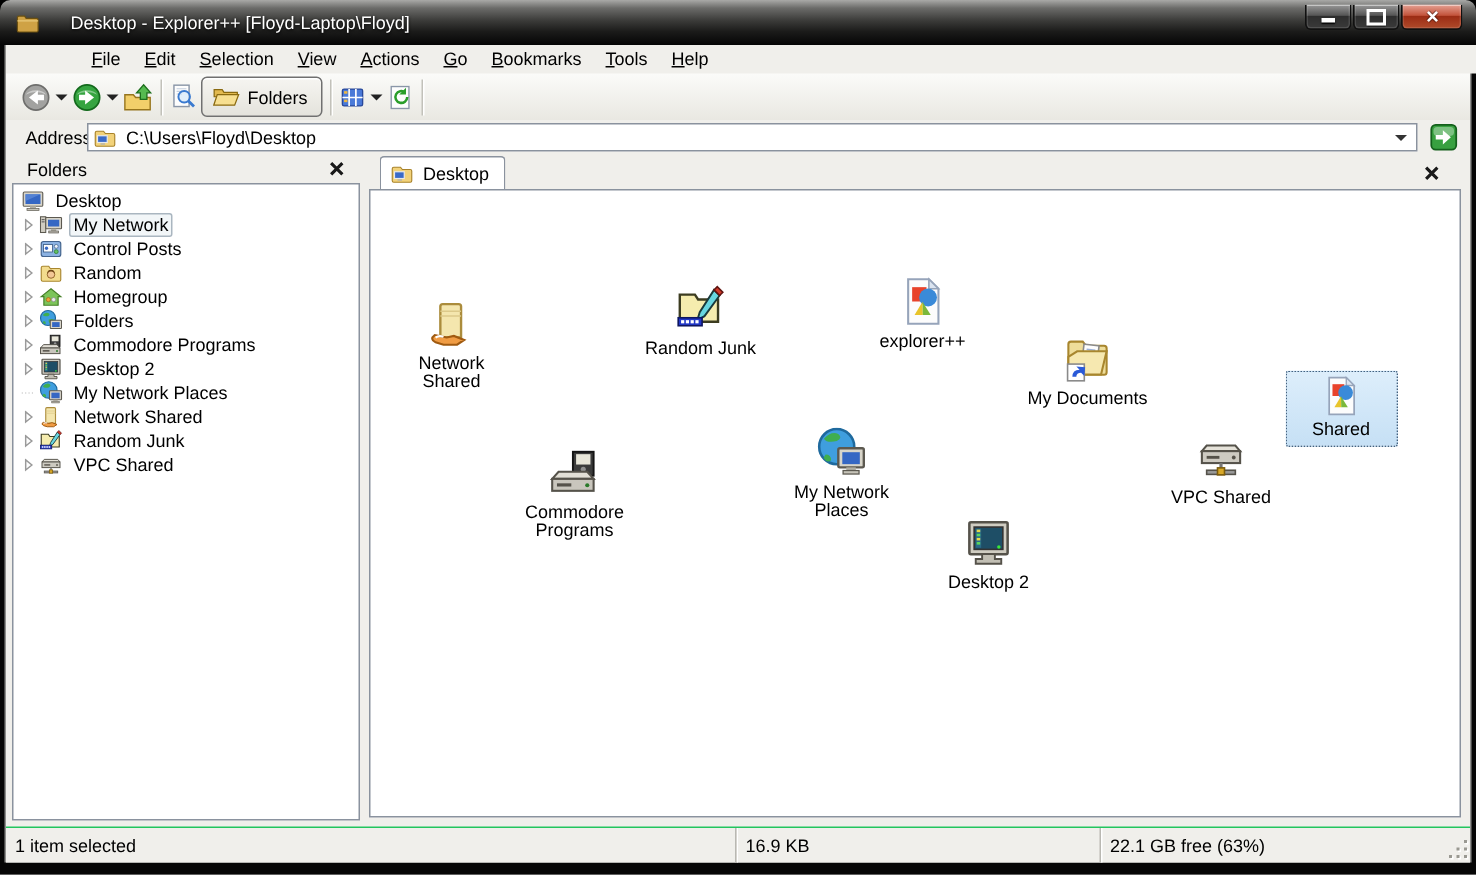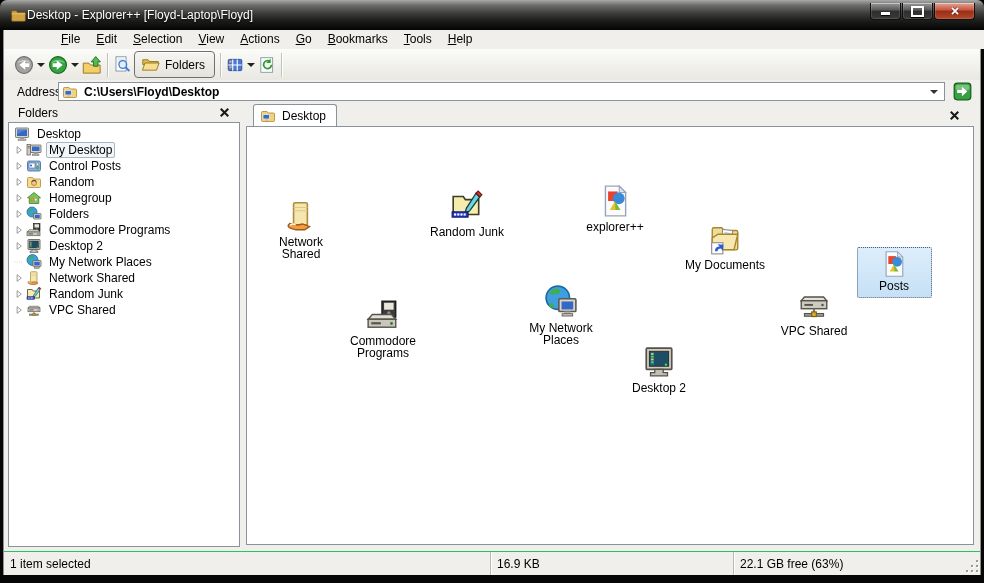--- a/index.html
+++ b/index.html
@@ -5,21 +5,21 @@
   html,body{margin:0;padding:0;}
   body{width:984px;height:583px;position:relative;overflow:hidden;background:#000;
        font-family:"Liberation Sans", sans-serif;font-size:12px;color:#000;
        -webkit-font-smoothing:antialiased;}
   .frame{position:absolute;inset:0;background:#060606;border-radius:7px 7px 0 0;}
   
   .titlebar{position:absolute;left:0;top:0;width:984px;height:30px;
     background:linear-gradient(#a9a9a7 0%,#6b6b69 18%,#3c3c3a 45%,#1b1b1a 70%,#050505 100%);
     border-radius:7px 7px 0 0;display:flex;align-items:center;}
   .title-icon{margin-left:10px;width:17px;height:17px;flex:0 0 auto;}
-  .title-text{color:#fff;margin-left:0;text-shadow:0 1px 2px #000;white-space:nowrap;}
+  .title-text{color:#fff;margin-left:20px;text-shadow:0 1px 2px #000;white-space:nowrap;}
   .win-controls{position:absolute;right:9px;top:3px;display:flex;}
   .win-btn{width:29px;height:16px;border:1px solid #101010;border-top:none;
     border-radius:0 0 4px 4px;display:flex;align-items:center;justify-content:center;
     background:linear-gradient(#9a9a9a 0%,#565656 45%,#2e2e2e 50%,#3a3a3a 100%);
     box-shadow:inset 0 1px 0 rgba(255,255,255,.4), inset 0 0 0 1px rgba(255,255,255,.12);
     margin-left:1px;cursor:default;}
   .win-btn.close{width:39px;background:linear-gradient(#e6a396 0%,#c3543c 45%,#9c2d15 50%,#b04a2a 100%);}
   .glyph-min{width:9px;height:3px;background:#fff;box-shadow:0 1px 1px #000;margin-top:5px;}
   .glyph-max{width:9px;height:7px;border:2px solid #fff;box-shadow:0 1px 1px #000;}
   
@@ -41,21 +41,21 @@
   .folders-btn{display:flex;align-items:center;height:25px;padding:0 9px 0 6px;margin-left:2px;
     border:1px solid #707070;border-radius:4px;
     background:linear-gradient(#f6f5f1,#e4e3dc);box-shadow:inset 0 1px 0 #fff;cursor:default;}
   .folders-btn span.lbl{margin-left:5px;}
   
   .addressrow{position:absolute;left:0;top:50px;width:100%;height:24px;display:flex;align-items:center;}
   .address-label{margin-left:13px;width:40px;}
   .address-combo{position:absolute;left:54px;top:2px;width:887px;height:19px;background:#fff;
     border:1px solid #8a929e;display:flex;align-items:center;box-sizing:border-box;cursor:text;}
   .address-combo .ico{margin-left:3px;width:16px;height:16px;}
-  .address-combo .path{margin-left:6px;flex:1 1 auto;white-space:nowrap;overflow:hidden;font-weight:bold;}
+  .address-combo .path{margin-left:6px;flex:1 1 auto;white-space:nowrap;overflow:hidden;}
   .combo-caret{width:0;height:0;border-left:4px solid transparent;border-right:4px solid transparent;
     border-top:4px solid #333;margin-right:6px;}
   .go-btn{position:absolute;left:946px;top:2px;width:25px;height:19px;display:flex;align-items:center;
     justify-content:center;cursor:default;}
   
   .folders-header{position:absolute;left:4px;top:73px;width:232px;height:19px;display:flex;align-items:center;}
   .folders-header .t{margin-left:10px;flex:1;}
   .x-btn{width:15px;height:15px;display:flex;align-items:center;justify-content:center;cursor:default;margin-right:8px;}
   .tree{position:absolute;left:4px;top:92px;width:232px;height:425px;background:#fff;
     border:1px solid #8a929e;box-sizing:border-box;padding-top:3px;overflow:hidden;}
@@ -255,21 +255,21 @@
           <svg viewBox="0 0 32 32" width="16" height="16" style="display:block">
             <rect x="2" y="5" width="7" height="21" fill="#d0cdc2" stroke="#5c5950" stroke-width="1.4"></rect>
             <rect x="3.5" y="8" width="4" height="1.6" fill="#666"></rect>
             <rect x="3.5" y="11" width="4" height="1.6" fill="#666"></rect>
             <rect x="9" y="6" width="21" height="15" rx="1" fill="#d8d5ca" stroke="#5c5950" stroke-width="1.5"></rect>
             <rect x="12" y="9" width="15" height="9" fill="#3567c4"></rect>
             <rect x="16" y="21" width="7" height="3" fill="#b2afa4"></rect>
             <rect x="13" y="24" width="13" height="2.6" fill="#c6c3b8" stroke="#5c5950" stroke-width="1"></rect>
           </svg>
         </span>
-        <span class="tlabel">My Desktop</span>
+        <span class="tlabel">My Network</span>
       </div>
       <div class="tree-row child">
         <span class="arrow">
           <svg viewBox="0 0 16 16" width="12" height="12">
             <path d="M5.5 3.5 L11 8 L5.5 12.5 Z" fill="#fdfdfd" stroke="#9a9a9a" stroke-width="1.3"></path>
           </svg>
         </span>
         <span class="ticon">
           <svg viewBox="0 0 32 32" width="16" height="16" style="display:block">
             <rect x="3" y="6" width="26" height="20" rx="3" fill="#8cb2e2" stroke="#44648e" stroke-width="1.6"></rect>
@@ -576,21 +576,21 @@
         <div class="dicon">
           <svg viewBox="0 0 32 32" width="28" height="28" style="display:block">
             <path d="M7 2 h13 l6 6 v22 H7z" fill="#fcfcfc" stroke="#96a4ba" stroke-width="1.3"></path>
             <path d="M20 2 l6 6 h-6z" fill="#dbe4f0" stroke="#96a4ba" stroke-width="1"></path>
             <rect x="9.5" y="7" width="9" height="9" fill="#e8432b"></rect>
             <circle cx="19.5" cy="13.5" r="5.6" fill="#3a8ad8"></circle>
             <path d="M11 24.5 h5.2 l-0.2-8.3z" fill="#e8c42a"></path>
             <path d="M16 16.2 l5.2 8.3 H16.2z" fill="#7ab83a"></path>
           </svg>
         </div>
-        <div class="dlabel">Posts</div>
+        <div class="dlabel">Shared</div>
       </div>
     </div>
 
   <div class="statusbar">
     <div class="sb-cell c1">1 item selected</div>
     <div class="sb-cell c2">16.9 KB</div>
     <div class="sb-cell c3">22.1 GB free (63%)</div>
     <div class="grip">
       <i style="right:0;bottom:0"></i>
         <i style="right:5px;bottom:0"></i>

